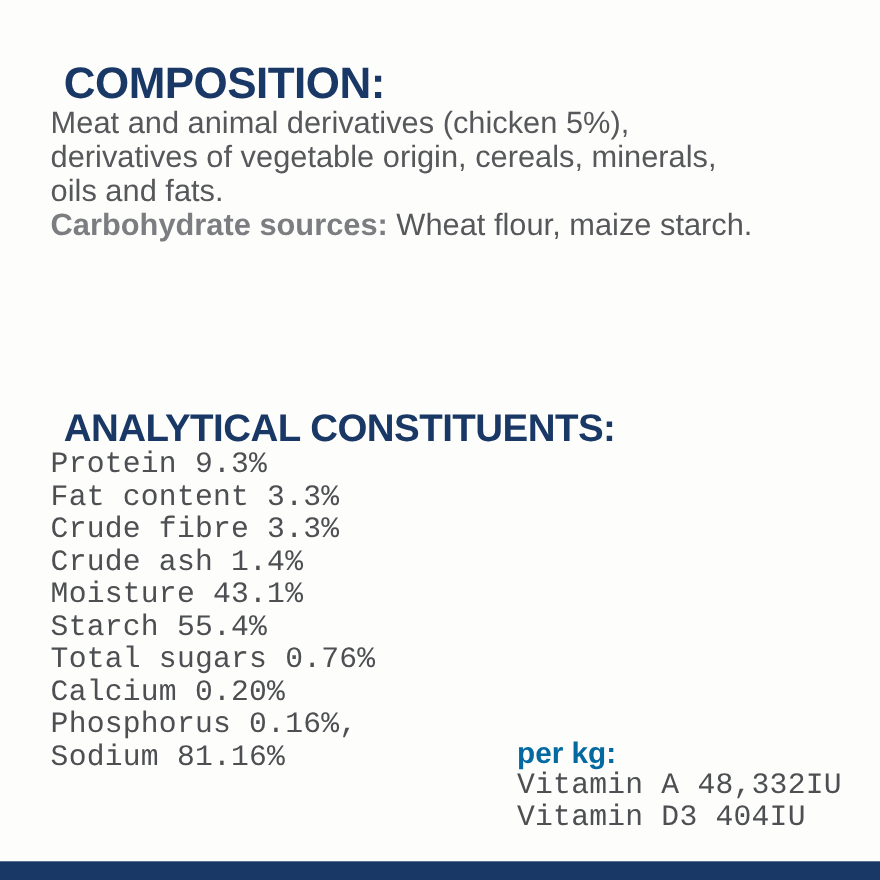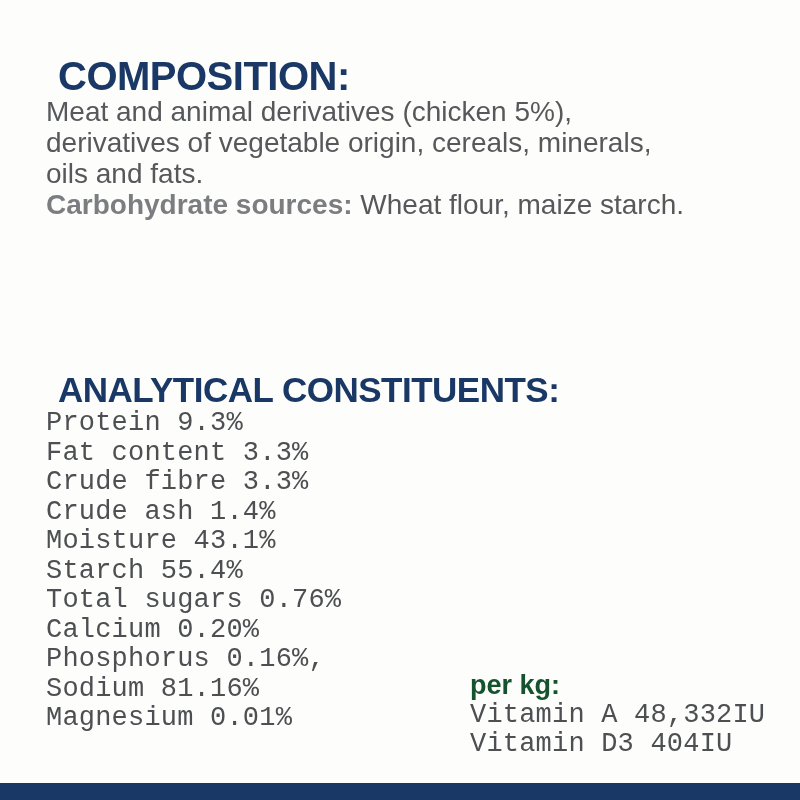--- a/index.html
+++ b/index.html
@@ -73,21 +73,21 @@
     top: 671px;
     font-family: "DejaVu Sans", sans-serif;
     font-size: 27px;
     line-height: 29.5px;
     color: #4d4f52;
     letter-spacing: 0.2px;
   }
   .per-kg-label {
     font-family: "Liberation Sans", sans-serif;
     font-weight: bold;
-    color: #14532d;
+    color: #0369a1;
     letter-spacing: 0;
   }
   .bottom-bar {
     position: absolute;
     left: 0;
     top: 783px;
     width: 800px;
     height: 17px;
     background: #1a3866;
   }
@@ -114,21 +114,20 @@
     <div class="constituent-row">Protein 9.3%</div>
     <div class="constituent-row">Fat content 3.3%</div>
     <div class="constituent-row">Crude fibre 3.3%</div>
     <div class="constituent-row">Crude ash 1.4%</div>
     <div class="constituent-row">Moisture 43.1%</div>
     <div class="constituent-row">Starch 55.4%</div>
     <div class="constituent-row">Total sugars 0.76%</div>
     <div class="constituent-row">Calcium 0.20%</div>
     <div class="constituent-row">Phosphorus 0.16%,</div>
     <div class="constituent-row">Sodium 81.16%</div>
-    <div class="constituent-row">Magnesium 0.01%</div>
   </div>
 
   <div class="per-kg-block">
     <div class="per-kg-label">per kg:</div>
     <div class="constituent-row">Vitamin A 48,332IU</div>
     <div class="constituent-row">Vitamin D3 404IU</div>
   </div>
 
   <div class="bottom-bar"></div>
 

